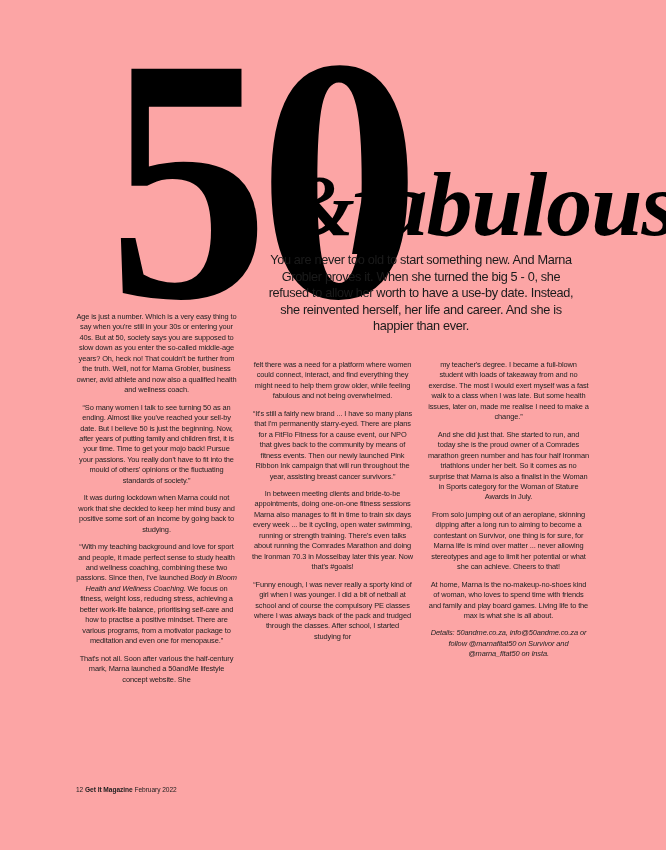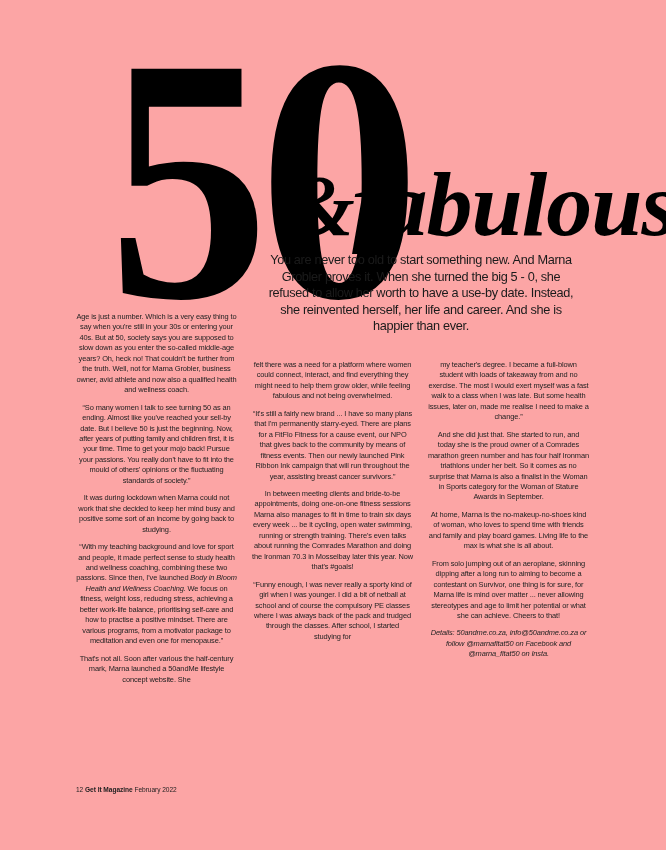--- a/index.html
+++ b/index.html
@@ -146,24 +146,24 @@
 
     <div class="col col2">
       <p>felt there was a need for a platform where women could connect, interact, and find everything they might need to help them grow older, while feeling fabulous and not being overwhelmed.</p>
       <p>“It's still a fairly new brand ... I have so many plans that I'm permanently starry-eyed. There are plans for a FitFlo Fitness for a cause event, our NPO that gives back to the community by means of fitness events. Then our newly launched Pink Ribbon Ink campaign that will run throughout the year, assisting breast cancer survivors.”</p>
       <p>In between meeting clients and bride-to-be appointments, doing one-on-one fitness sessions Marna also manages to fit in time to train six days every week ... be it cycling, open water swimming, running or strength training. There's even talks about running the Comrades Marathon and doing the Ironman 70.3 in Mosselbay later this year. Now that's #goals!</p>
       <p>“Funny enough, I was never really a sporty kind of girl when I was younger. I did a bit of netball at school and of course the compulsory PE classes where I was always back of the pack and trudged through the classes. After school, I started studying for</p>
     </div>
 
     <div class="col col3">
       <p>my teacher's degree. I became a full-blown student with loads of takeaway from and no exercise. The most I would exert myself was a fast walk to a class when I was late. But some health issues, later on, made me realise I need to make a change.”</p>
-      <p>And she did just that. She started to run, and today she is the proud owner of a Comrades marathon green number and has four half Ironman triathlons under her belt. So it comes as no surprise that Marna is also a finalist in the Woman in Sports category for the Woman of Stature Awards in September.</p>
+      <p>And she did just that. She started to run, and today she is the proud owner of a Comrades marathon green number and has four half Ironman triathlons under her belt. So it comes as no surprise that Marna is also a finalist in the Woman in Sports category for the Woman of Stature Awards in July.</p>
+      <p>From solo jumping out of an aeroplane, skinning dipping after a long run to aiming to become a contestant on Survivor, one thing is for sure, for Marna life is mind over matter ... never allowing stereotypes and age to limit her potential or what she can achieve. Cheers to that!</p>
       <p>At home, Marna is the no-makeup-no-shoes kind of woman, who loves to spend time with friends and family and play board games. Living life to the max is what she is all about.</p>
-      <p>From solo jumping out of an aeroplane, skinning dipping after a long run to aiming to become a contestant on Survivor, one thing is for sure, for Marna life is mind over matter ... never allowing stereotypes and age to limit her potential or what she can achieve. Cheers to that!</p>
-      <p class="details">Details: 50andme.co.za, info@50andme.co.za or follow @marnafitat50 on Facebook and @marna_fitat50 on Insta.</p>
+      <p class="details">Details: 50andme.co.za, info@50andme.co.za or follow @marnafitat50 on Survivor and @marna_fitat50 on Insta.</p>
     </div>
 
   </div>
 
   <div class="footer">
     <span>12</span>
     <span class="mag">Get It Magazine</span>
     <span>February 2022</span>
   </div>
 

